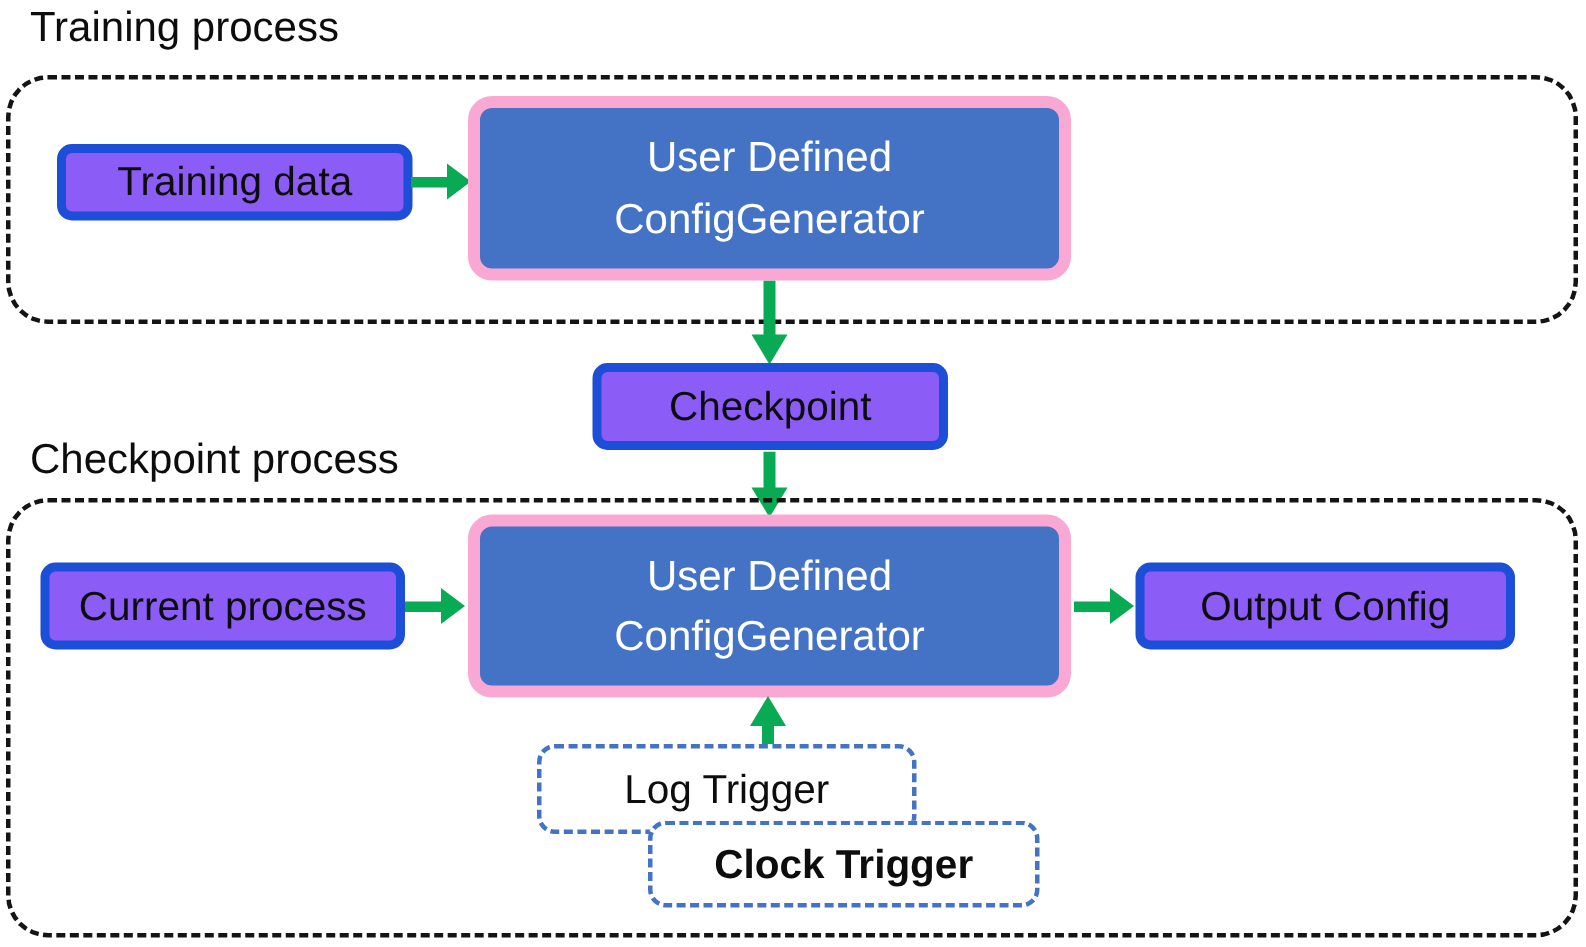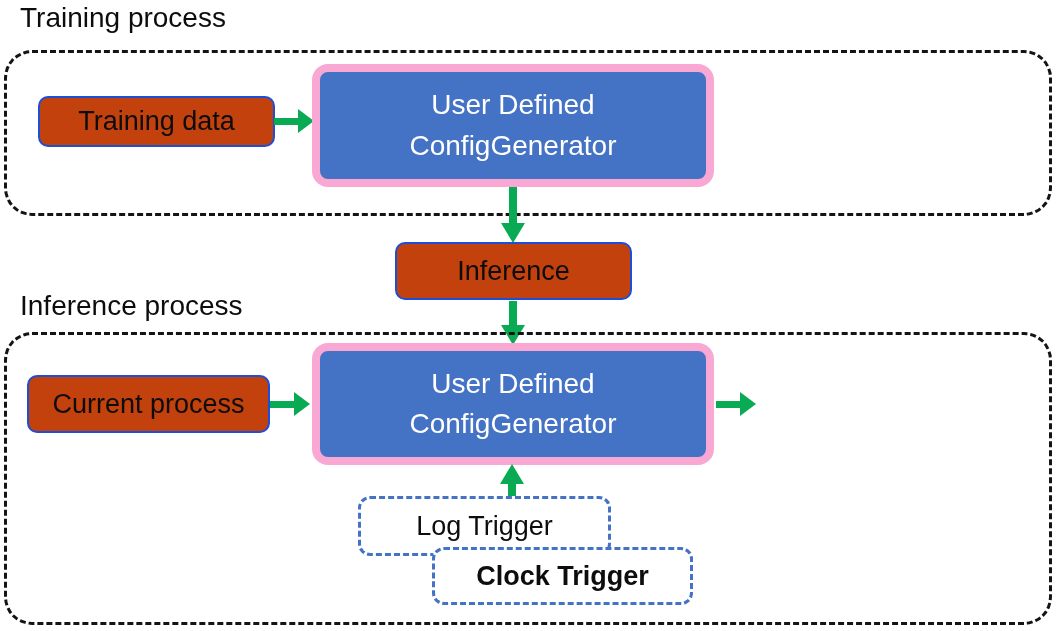--- a/index.html
+++ b/index.html
@@ -20,22 +20,22 @@
     white-space:nowrap;
   }
   .dashed-frame {
     position:absolute;
     border:3px dashed #141414;
     border-radius:28px;
     background:transparent;
   }
   .white-box {
     position:absolute;
-    background:#c2410c;
-    border:2px solid #1d4ed8;
+    background:#8b5cf6;
+    border:6px solid #1d4ed8;
     border-radius:10px;
     display:flex; align-items:center; justify-content:center;
     font-size:27px;
     color:#0d0d0d;
     white-space:nowrap;
   }
   .blue-box {
     position:absolute;
     background:#4472C4;
     border:8px solid #f9a8d4;
@@ -77,46 +77,47 @@
   </svg>
 
   <div class="blue-box" style="left:312px; top:64px; width:402px; height:123px;">User Defined
 ConfigGenerator</div>
 
   <svg class="arrow" style="left:499px; top:187px;" width="28" height="56" viewBox="0 0 28 56">
     <rect x="10" y="0" width="8" height="38" fill="#08AB53"></rect>
     <polygon points="2,36 26,36 14,56" fill="#08AB53"></polygon>
   </svg>
 
-  <div class="white-box" style="left:395px; top:242px; width:237px; height:58px;">Inference</div>
+  <div class="white-box" style="left:395px; top:242px; width:237px; height:58px;">Checkpoint</div>
 
   <svg class="arrow" style="left:499px; top:301px;" width="28" height="44" viewBox="0 0 28 44">
     <rect x="10" y="0" width="8" height="26" fill="#08AB53"></rect>
     <polygon points="2,24 26,24 14,44" fill="#08AB53"></polygon>
   </svg>
 
-  <div class="section-label" style="left:20px; top:290px;">Inference process</div>
+  <div class="section-label" style="left:20px; top:290px;">Checkpoint process</div>
 
   <div class="dashed-frame" style="left:4px; top:332px; width:1048px; height:293px;"></div>
 
   <div class="white-box" style="left:27px; top:375px; width:243px; height:58px;">Current process</div>
 
   <svg class="arrow" style="left:270px; top:390px;" width="40" height="28" viewBox="0 0 40 28">
     <rect x="0" y="11" width="24" height="7" fill="#08AB53"></rect>
     <polygon points="24,2 40,14 24,26" fill="#08AB53"></polygon>
   </svg>
 
   <div class="blue-box" style="left:312px; top:343px; width:402px; height:122px;">User Defined
 ConfigGenerator</div>
 
   <svg class="arrow" style="left:716px; top:390px;" width="40" height="28" viewBox="0 0 40 28">
     <rect x="0" y="11" width="24" height="7" fill="#08AB53"></rect>
     <polygon points="24,2 40,14 24,26" fill="#08AB53"></polygon>
   </svg>
 
+  <div class="white-box" style="left:757px; top:375px; width:253px; height:58px;">Output Config</div>
 
   <svg class="arrow" style="left:498px; top:464px;" width="28" height="33" viewBox="0 0 28 33">
     <polygon points="14,0 26,20 2,20" fill="#08AB53"></polygon>
     <rect x="10" y="18" width="8" height="15" fill="#08AB53"></rect>
   </svg>
 
   <div class="trigger-box" style="left:358px; top:496px; width:253px; height:60px; z-index:1;">Log Trigger</div>
 
   <div class="trigger-box" style="left:432px; top:547px; width:261px; height:58px; z-index:2;font-weight:bold;">Clock Trigger</div>
 

